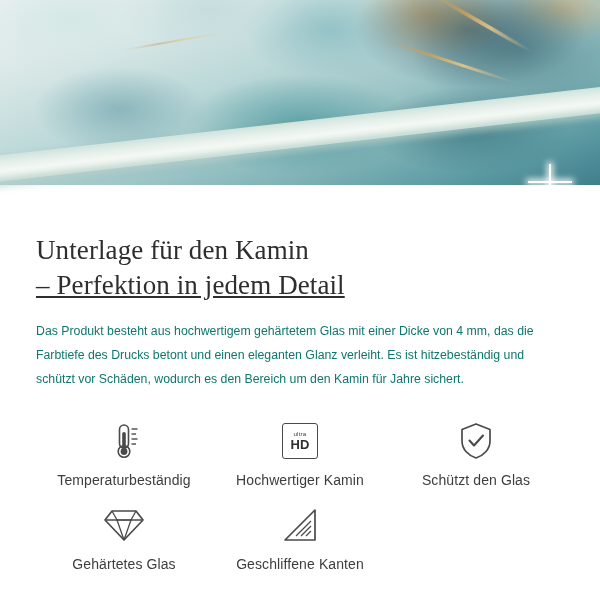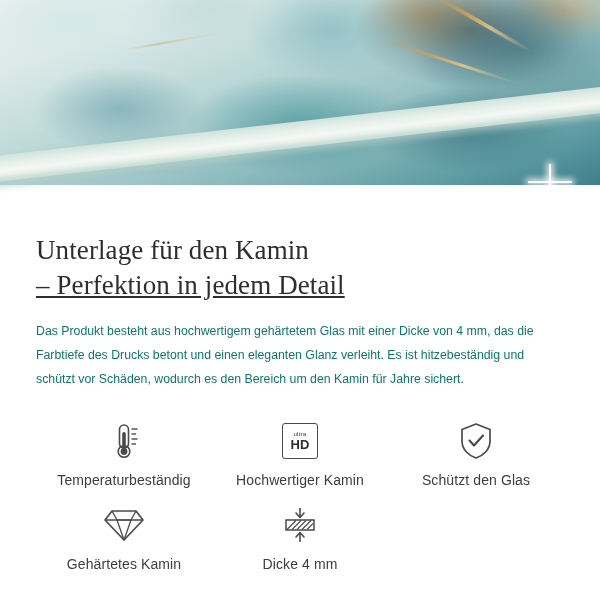--- a/index.html
+++ b/index.html
@@ -274,36 +274,30 @@
     <div class="feature">
       <div class="ico">
         <svg width="44" height="40" viewBox="0 0 44 40" fill="none">
           <path d="M10 6 H34 L41 15 L22 35 L3 15 Z" stroke="#4a4a4a" stroke-width="1.7" stroke-linejoin="round"></path>
           <path d="M3 15 H41" stroke="#4a4a4a" stroke-width="1.4"></path>
           <path d="M10 6 L15 15 L22 35" stroke="#4a4a4a" stroke-width="1.3"></path>
           <path d="M34 6 L29 15 L22 35" stroke="#4a4a4a" stroke-width="1.3"></path>
           <path d="M15 15 H29" stroke="#4a4a4a" stroke-width="1.1"></path>
         </svg>
       </div>
-      <div class="cap">Gehärtetes Kamin</div>
-    </div>
-
-
-    <div class="feature">
-      <div class="ico">
-        <svg width="44" height="42" viewBox="0 0 44 42" fill="none">
-          <line x1="22" y1="4" x2="22" y2="12" stroke="#4a4a4a" stroke-width="1.6"></line>
-          <path d="M18 9 L22 13.5 L26 9" stroke="#4a4a4a" stroke-width="1.6" fill="none" stroke-linecap="round" stroke-linejoin="round"></path>
-          <rect x="8" y="16" width="28" height="10" stroke="#4a4a4a" stroke-width="1.5"></rect>
-          <line x1="9" y1="25.5" x2="18" y2="16.5" stroke="#4a4a4a" stroke-width="1.1"></line>
-          <line x1="14" y1="25.5" x2="23" y2="16.5" stroke="#4a4a4a" stroke-width="1.1"></line>
-          <line x1="19" y1="25.5" x2="28" y2="16.5" stroke="#4a4a4a" stroke-width="1.1"></line>
-          <line x1="24" y1="25.5" x2="33" y2="16.5" stroke="#4a4a4a" stroke-width="1.1"></line>
-          <line x1="29" y1="25.5" x2="35" y2="19.5" stroke="#4a4a4a" stroke-width="1.1"></line>
-          <line x1="22" y1="38" x2="22" y2="30" stroke="#4a4a4a" stroke-width="1.6"></line>
-          <path d="M18 33 L22 28.5 L26 33" stroke="#4a4a4a" stroke-width="1.6" fill="none" stroke-linecap="round" stroke-linejoin="round"></path>
+      <div class="cap">Gehärtetes Glas</div>
+    </div>
+
+    <div class="feature">
+      <div class="ico">
+        <svg width="40" height="40" viewBox="0 0 40 40" fill="none">
+          <path d="M5 35 L35 35 L35 5 Z" stroke="#4a4a4a" stroke-width="1.7" stroke-linejoin="round"></path>
+          <line x1="16" y1="31" x2="31" y2="16" stroke="#4a4a4a" stroke-width="1.3"></line>
+          <line x1="21" y1="31" x2="31" y2="21" stroke="#4a4a4a" stroke-width="1.3"></line>
+          <line x1="26" y1="31" x2="31" y2="26" stroke="#4a4a4a" stroke-width="1.3"></line>
         </svg>
       </div>
-      <div class="cap">Dicke 4 mm</div>
-    </div>
+      <div class="cap">Geschliffene Kanten</div>
+    </div>
+
 
   </div>
 </div>
 
 </body></html>

